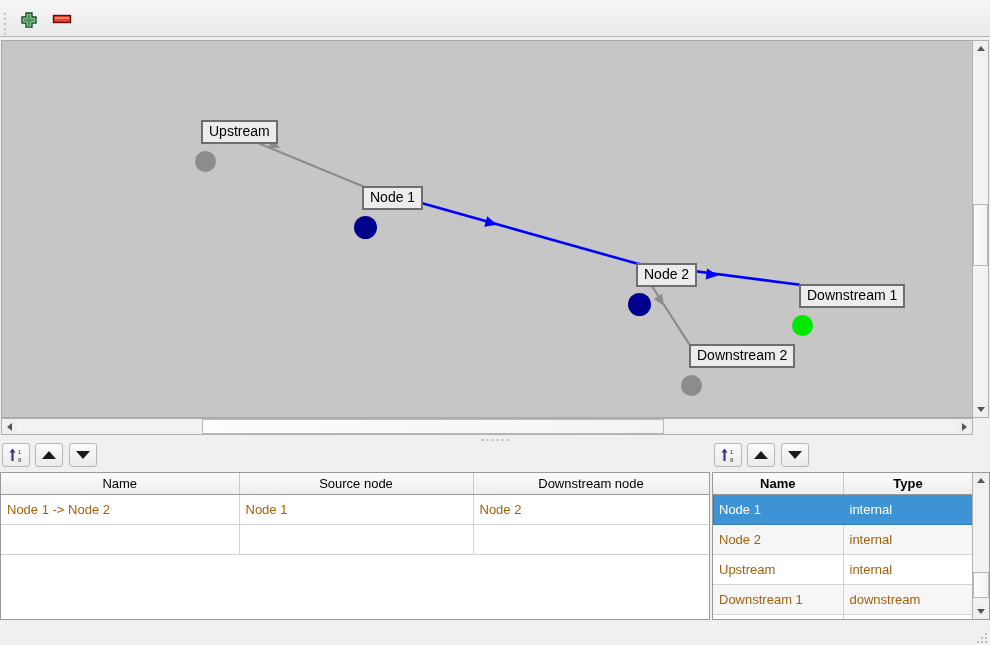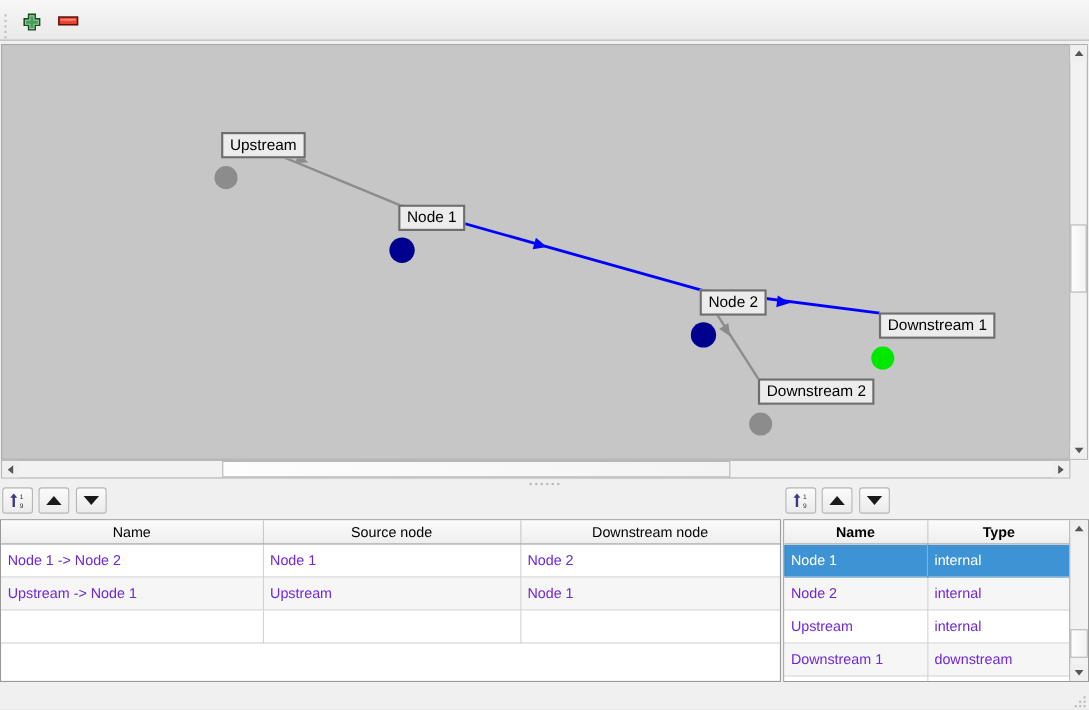--- a/index.html
+++ b/index.html
@@ -205,21 +205,21 @@
   }
   table.grid.bold-head th { font-weight: bold; }
   table.grid td {
     height: 29px;
     padding: 0 6px;
     font-size: 13px;
     border-right: 1px solid #d2d2d2;
     border-bottom: 1px solid #d2d2d2;
     white-space: nowrap;
     overflow: hidden;
-    color: #6d28d9;
+    color: #a16207;
   }
   table.grid tr.odd  td { background: #ffffff; }
   table.grid tr.even td { background: #f6f6f6; }
   table.grid tr.selected td {
     background: #3d93d3;
     color: #ffffff;
     border-right: 1px solid #3d93d3;
     border-bottom: 1px solid #2f7fbb;
   }
   table.grid tr.selected td:first-child { box-shadow: inset 1px 0 0 #2f7fbb; }
@@ -406,25 +406,20 @@
           <th>Source node</th>
           <th>Downstream node</th>
         </tr>
       </thead>
       <tbody>
         <tr class="odd">
           <td>Node 1 -&gt; Node 2</td>
           <td>Node 1</td>
           <td>Node 2</td>
         </tr>
-        <tr class="even">
-          <td>Upstream -&gt; Node 1</td>
-          <td>Upstream</td>
-          <td>Node 1</td>
-        </tr>
         <tr class="odd">
           <td>&nbsp;</td>
           <td>&nbsp;</td>
           <td>&nbsp;</td>
         </tr>
       </tbody>
     </table>
   </div>
 
   <div class="table-panel right">

